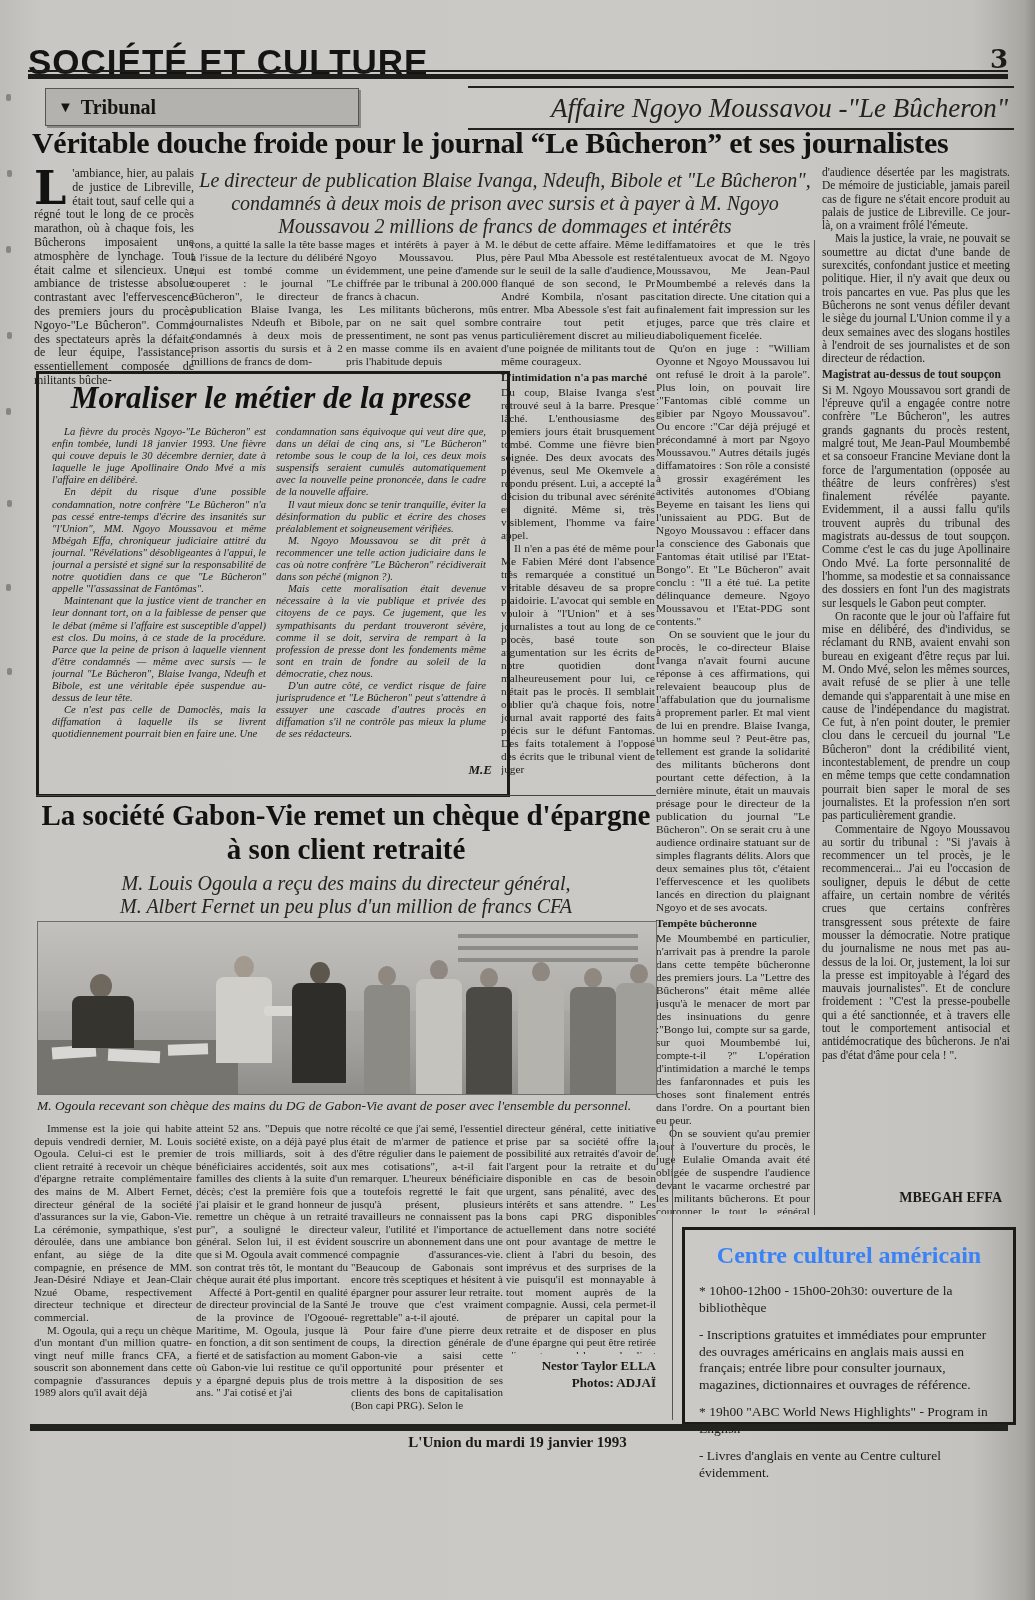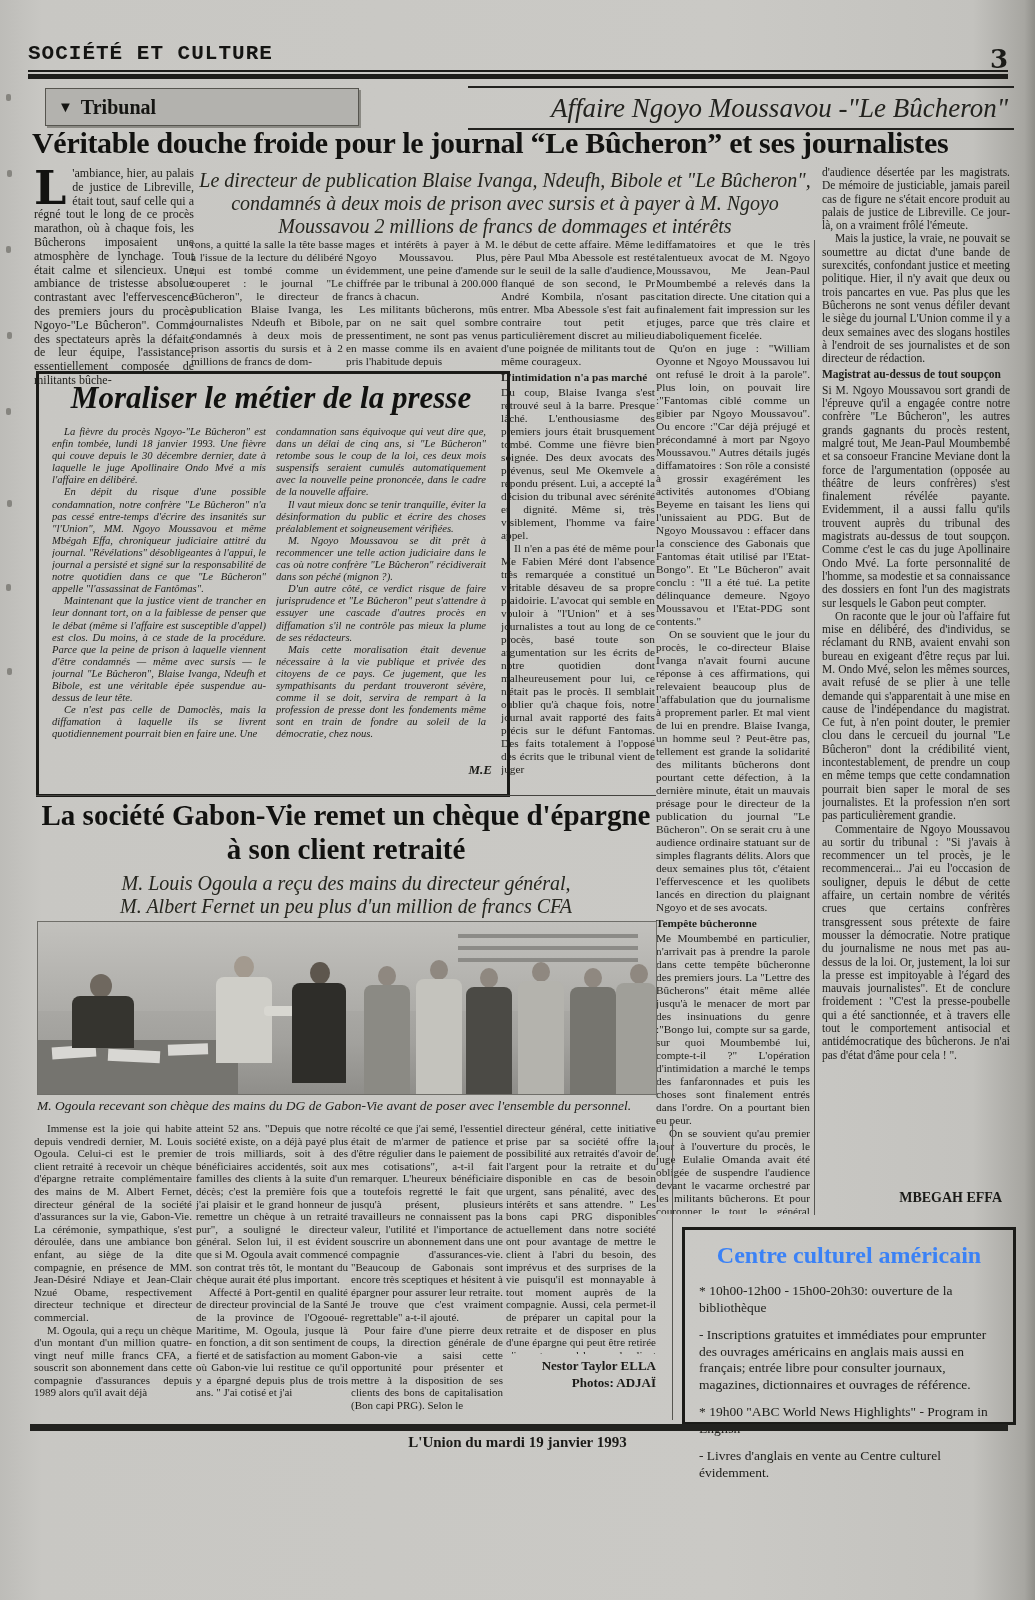--- a/index.html
+++ b/index.html
@@ -4,21 +4,21 @@
 <style>
   html,body{margin:0;padding:0;}
   body{
     width:1035px;height:1600px;position:relative;overflow:hidden;
     background:linear-gradient(90deg,#bdbcb8 0%,#c8c7c3 4%,#cac9c5 70%,#c3c2be 94%,#a7a6a1 99%,#8f8e89 100%);
     font-family:"Liberation Serif","DejaVu Serif",serif;
     color:#1b1b18;
   }
   .abs{position:absolute;}
   
-  .section-title{font-family:Liberation Mono, monospace;font-weight:bold;font-size:21px;letter-spacing:1px;color:#141412;}
+  .section-title{font-family:Liberation Sans, sans-serif;font-weight:bold;font-size:35px;letter-spacing:1px;color:#141412;}
   .page-num{font-family:"DejaVu Serif",serif;font-weight:bold;font-size:26px;}
   .rule-thin{background:#1d1d1a;height:2px;}
   .rule-thick{background:#1d1d1a;height:5px;}
   
   .kicker-box{background:#b3b2ae;border:1px solid #56554f;box-shadow:2px 2px 0 #8a8983;
     font-weight:bold;font-size:20px;line-height:36px;padding-left:12px;color:#151512;}
   .kicker-box .tri{font-size:15px;margin-right:8px;position:relative;top:-2px;}
   .kicker-right{border-top:2px solid #22221f;border-bottom:2px solid #22221f;
     font-style:italic;font-size:27px;line-height:40px;text-align:right;padding-right:6px;color:#23231f;}
   
@@ -132,22 +132,22 @@
 <div class="abs mbox-col" style="left:52px;top:426px;width:214px;height:352px">
   <p>La fièvre du procès Ngoyo-"Le Bûcheron" est enfin tombée, lundi 18 janvier 1993. Une fièvre qui couve depuis le 30 décembre dernier, date à laquelle le juge Apollinaire Ondo Mvé a mis l'affaire en délibéré.</p>
   <p>En dépit du risque d'une possible condamnation, notre confrère "Le Bûcheron" n'a pas cessé entre-temps d'écrire des insanités sur "l'Union", MM. Ngoyo Moussavou et même Mbégah Effa, chroniqueur judiciaire attitré du journal. "Révélations" désobligeantes à l'appui, le journal a persisté et signé sur la responsabilité de notre quotidien dans ce que "Le Bûcheron" appelle "l'assassinat de Fantômas".</p>
   <p>Maintenant que la justice vient de trancher en leur donnant tort, on a la faiblesse de penser que le débat (même si l'affaire est susceptible d'appel) est clos. Du moins, à ce stade de la procédure. Parce que la peine de prison à laquelle viennent d'être condamnés — même avec sursis — le journal "Le Bûcheron", Blaise Ivanga, Ndeufh et Bibole, est une véritable épée suspendue au-dessus de leur tête.</p>
   <p>Ce n'est pas celle de Damoclès, mais la diffamation à laquelle ils se livrent quotidiennement pourrait bien en faire une. Une</p>
 </div>
 <div class="abs mbox-col" style="left:276px;top:426px;width:210px;height:335px">
   <p style="text-indent:0">condamnation sans équivoque qui veut dire que, dans un délai de cinq ans, si "Le Bûcheron" retombe sous le coup de la loi, ces deux mois suspensifs seraient cumulés automatiquement avec la nouvelle peine prononcée, dans le cadre de la nouvelle affaire.</p>
   <p>Il vaut mieux donc se tenir tranquille, éviter la désinformation du public et écrire des choses préalablement et soigneusement vérifiées.</p>
   <p>M. Ngoyo Moussavou se dit prêt à recommencer une telle action judiciaire dans le cas où notre confrère "Le Bûcheron" récidiverait dans son péché (mignon ?).</p>
+  <p>Mais cette moralisation était devenue nécessaire à la vie publique et privée des citoyens de ce pays. Ce jugement, que les sympathisants du perdant trouveront sévère, comme il se doit, servira de rempart à la profession de presse dont les fondements même sont en train de fondre au soleil de la démocratie, chez nous.</p>
   <p>D'un autre côté, ce verdict risque de faire jurisprudence et "Le Bûcheron" peut s'attendre à essuyer une cascade d'autres procès en diffamation s'il ne contrôle pas mieux la plume de ses rédacteurs.</p>
-  <p>Mais cette moralisation était devenue nécessaire à la vie publique et privée des citoyens de ce pays. Ce jugement, que les sympathisants du perdant trouveront sévère, comme il se doit, servira de rempart à la profession de presse dont les fondements même sont en train de fondre au soleil de la démocratie, chez nous.</p>
 </div>
 <div class="abs msig" style="left:300px;top:762px;width:192px">M.E</div>
 
 <div class="abs hrule" style="left:36px;top:795px;width:620px"></div>
 <div class="abs gv-headline" style="left:36px;top:799px;width:620px">La société Gabon-Vie remet un chèque d'épargne</div>
 <div class="abs gv-headline" style="left:36px;top:833px;width:620px">à son client retraité</div>
 <div class="abs gv-sub" style="left:36px;top:872px;width:620px">M. Louis Ogoula a reçu des mains du directeur général,</div>
 <div class="abs gv-sub" style="left:36px;top:895px;width:620px">M. Albert Fernet un peu plus d'un million de francs CFA</div>
 
 <div class="abs photo" style="left:37px;top:921px;width:618px;height:172px">

